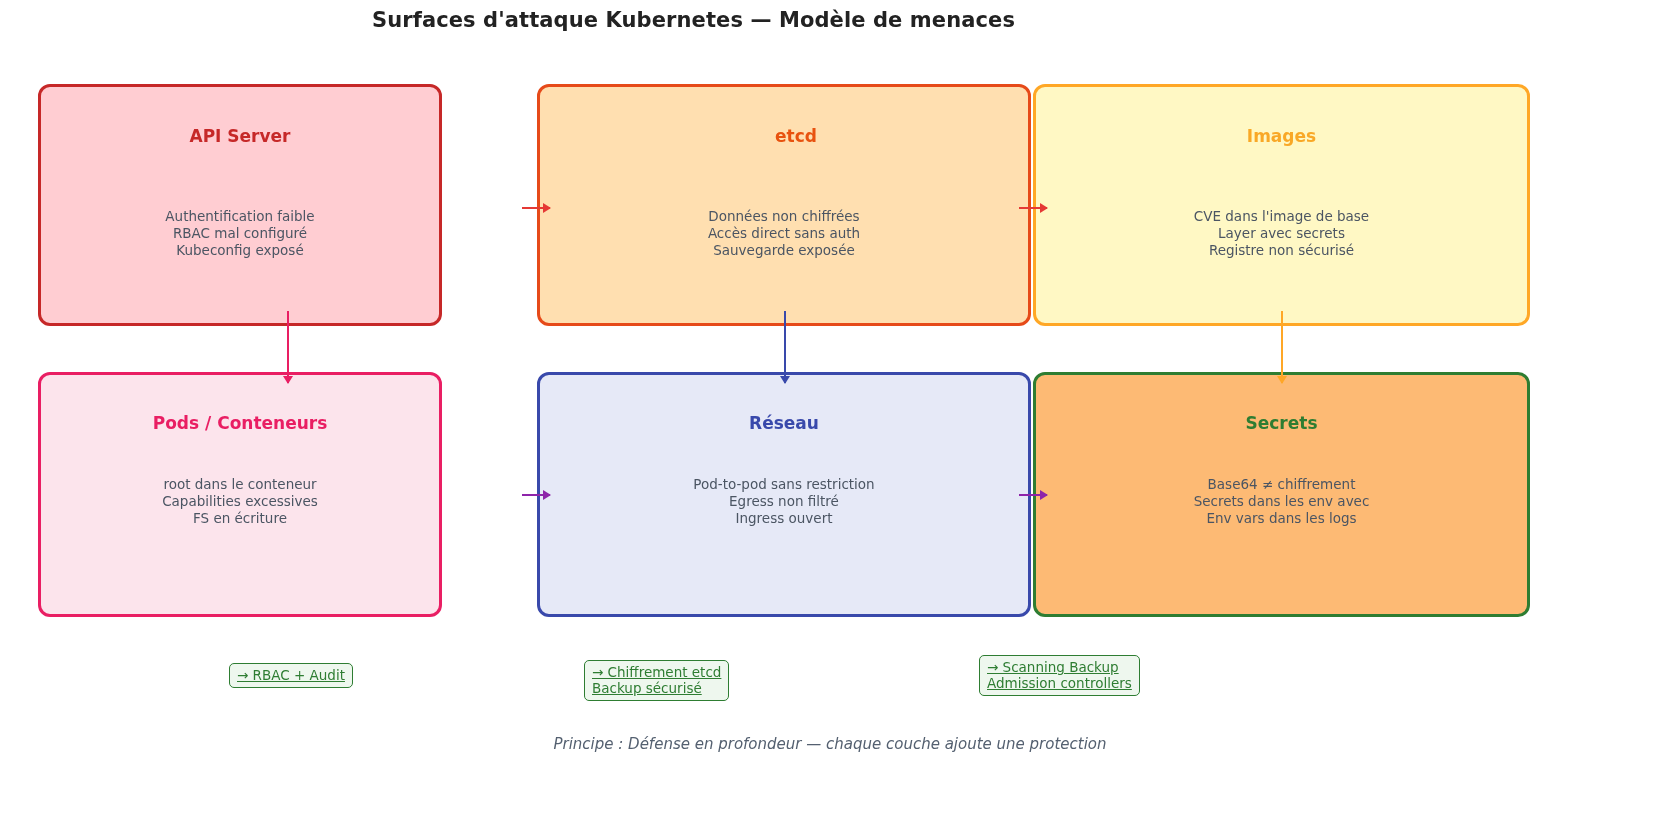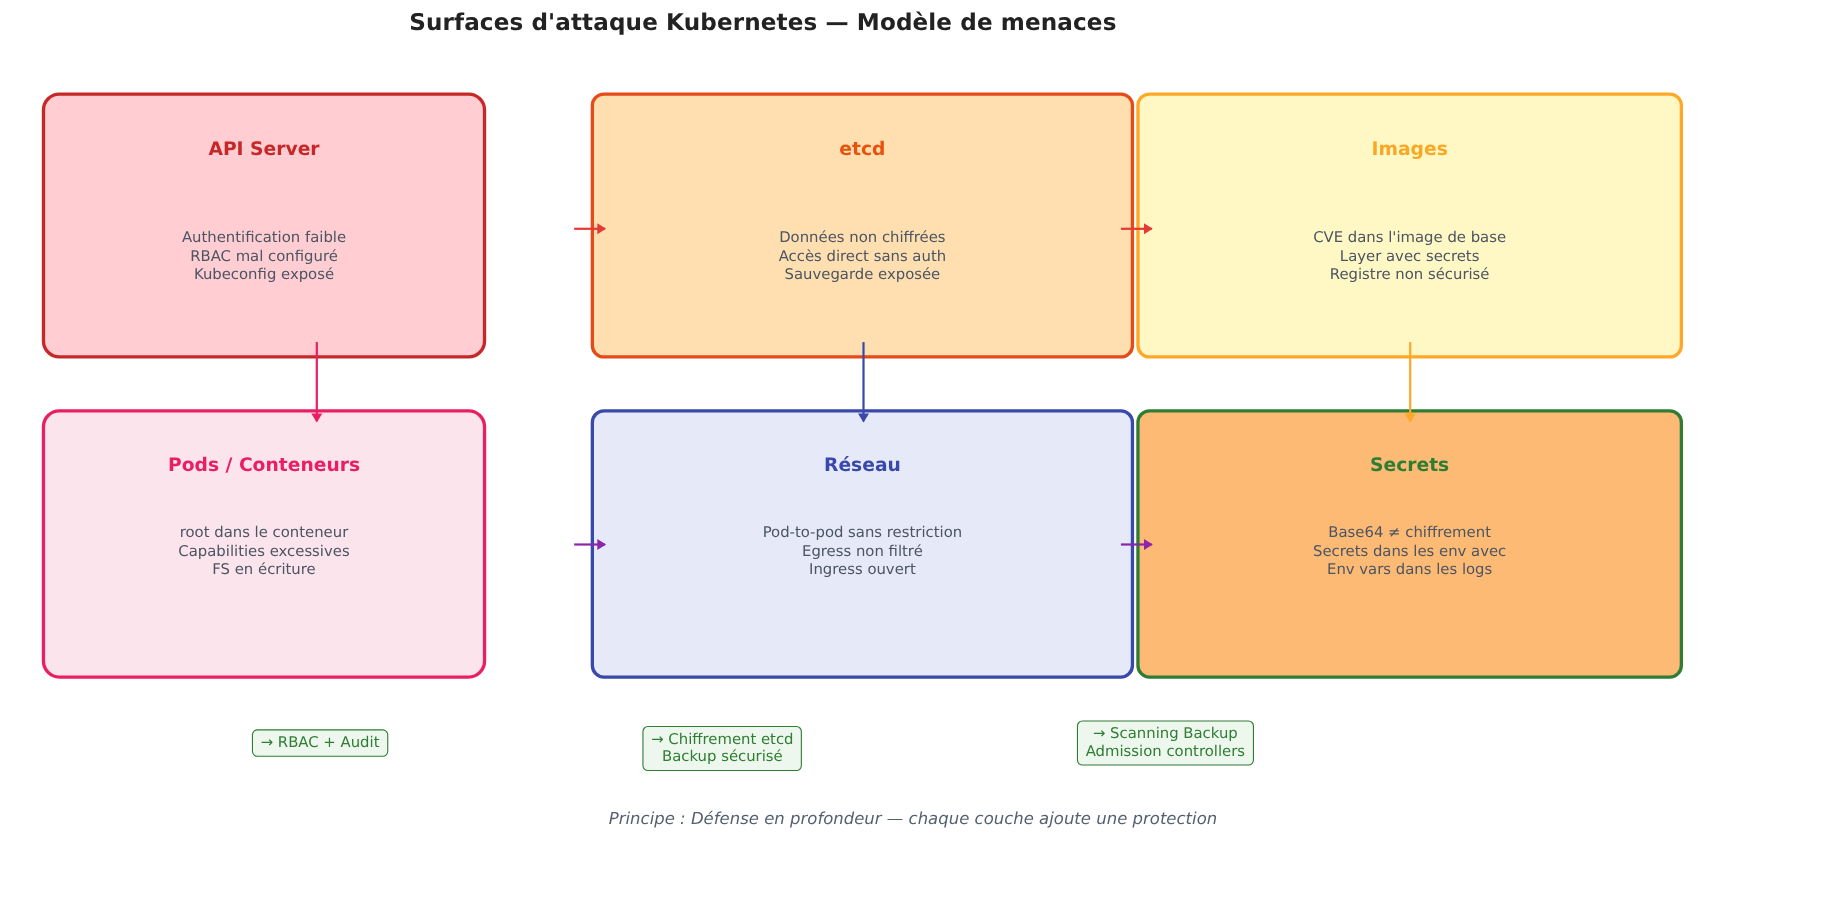--- a/index.html
+++ b/index.html
@@ -49,21 +49,21 @@
     width: 100%;
     text-align: center;
     font-size: 13.5px;
     color: #4b5563;
     line-height: 17.2px;
   }
   .box-items div { white-space: nowrap; }
 
   
   .row-top { top: 84px; height: 242px; }
-  .box-col1 { left: 38px;   width: 404px; border-radius: 16px; }
+  .box-col1 { left: 38px;   width: 404px; }
   .box-col2 { left: 537px;  width: 494px; }
   .box-col3 { left: 1033px; width: 497px; }
   .row-top .box-title { top: 39px; }
   .row-top .box-items { top: 121px; }
 
   
   .row-bottom { top: 372px; height: 245px; }
   .row-bottom .box-title { top: 38px; }
   .row-bottom .box-items { top: 101px; }
 
@@ -108,23 +108,24 @@
 
   .mitigation {
     position: absolute;
     border: 1.5px solid #2e7d32;
     border-radius: 5px;
     background: #eef7ee;
     color: #2e7d32;
     font-size: 13.5px;
     line-height: 16px;
     padding: 3px 7px 4px 7px;
-    text-align: center;
+    text-align: left;
     box-sizing: border-box;
     white-space: nowrap;
+    text-decoration: underline;
   }
 
   #footer-note {
     position: absolute;
     top: 735px;
     left: 0;
     width: 1660px;
     text-align: center;
     font-size: 15px;
     font-style: italic;
@@ -139,21 +140,21 @@
 <div class="surface-box row-top box-col1" style="border-color:#c62828;background:#ffcdd2;">
   <div class="box-title" style="color:#c62828;">API Server</div>
   <div class="box-items">
     <div>Authentification faible</div>
     <div>RBAC mal configuré</div>
     <div>Kubeconfig exposé</div>
   </div>
 </div>
 
 <div class="surface-box row-top box-col2" style="border-color:#e64a19;background:#ffdfb0;">
-  <div class="box-title" style="color:#e8520f;">etcd</div>
+  <div class="box-title" style="color:#e8520f;padding-left:12px;">etcd</div>
   <div class="box-items">
     <div>Données non chiffrées</div>
     <div>Accès direct sans auth</div>
     <div>Sauvegarde exposée</div>
   </div>
 </div>
 
 <div class="surface-box row-top box-col3" style="border-color:#ffa726;background:#fff8c4;">
   <div class="box-title" style="color:#f9a826;">Images</div>
   <div class="box-items">

